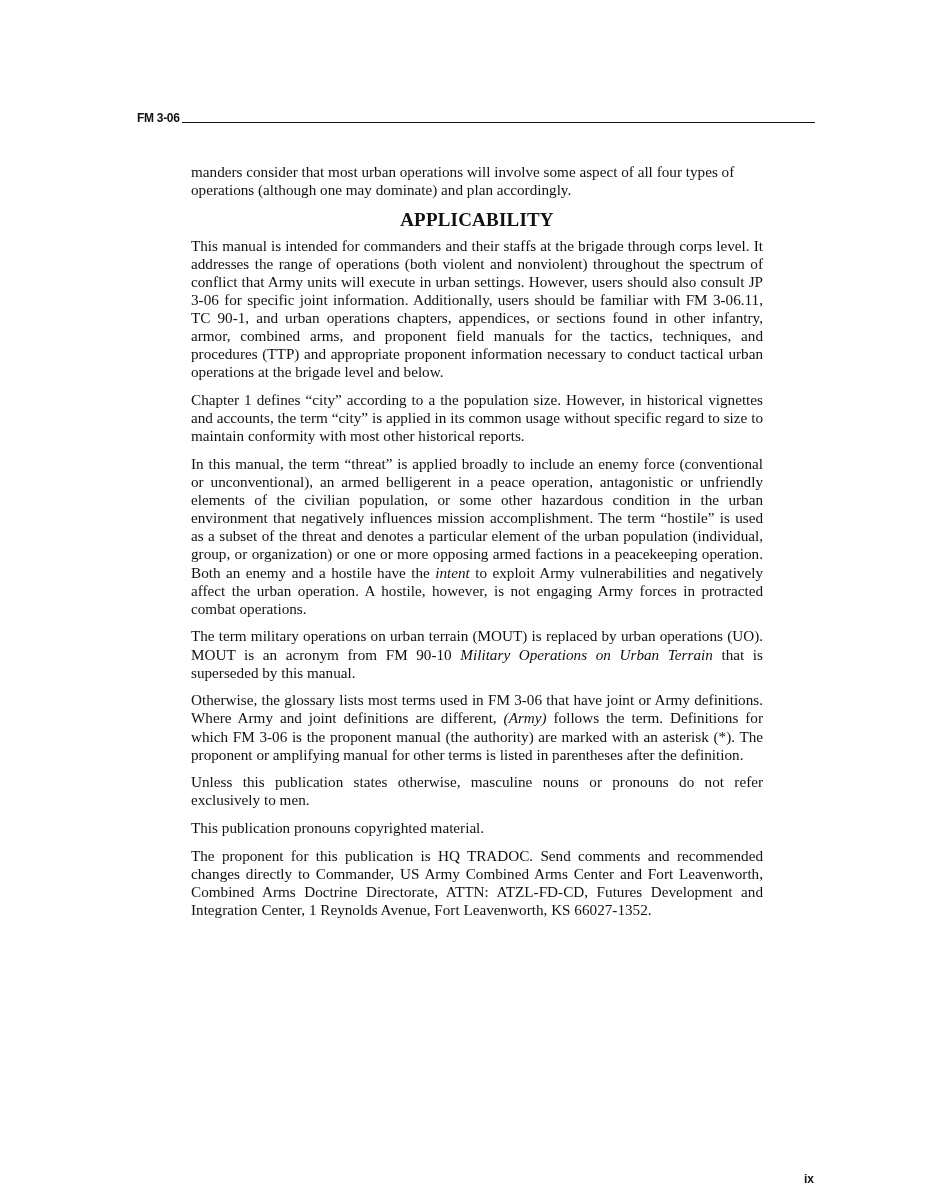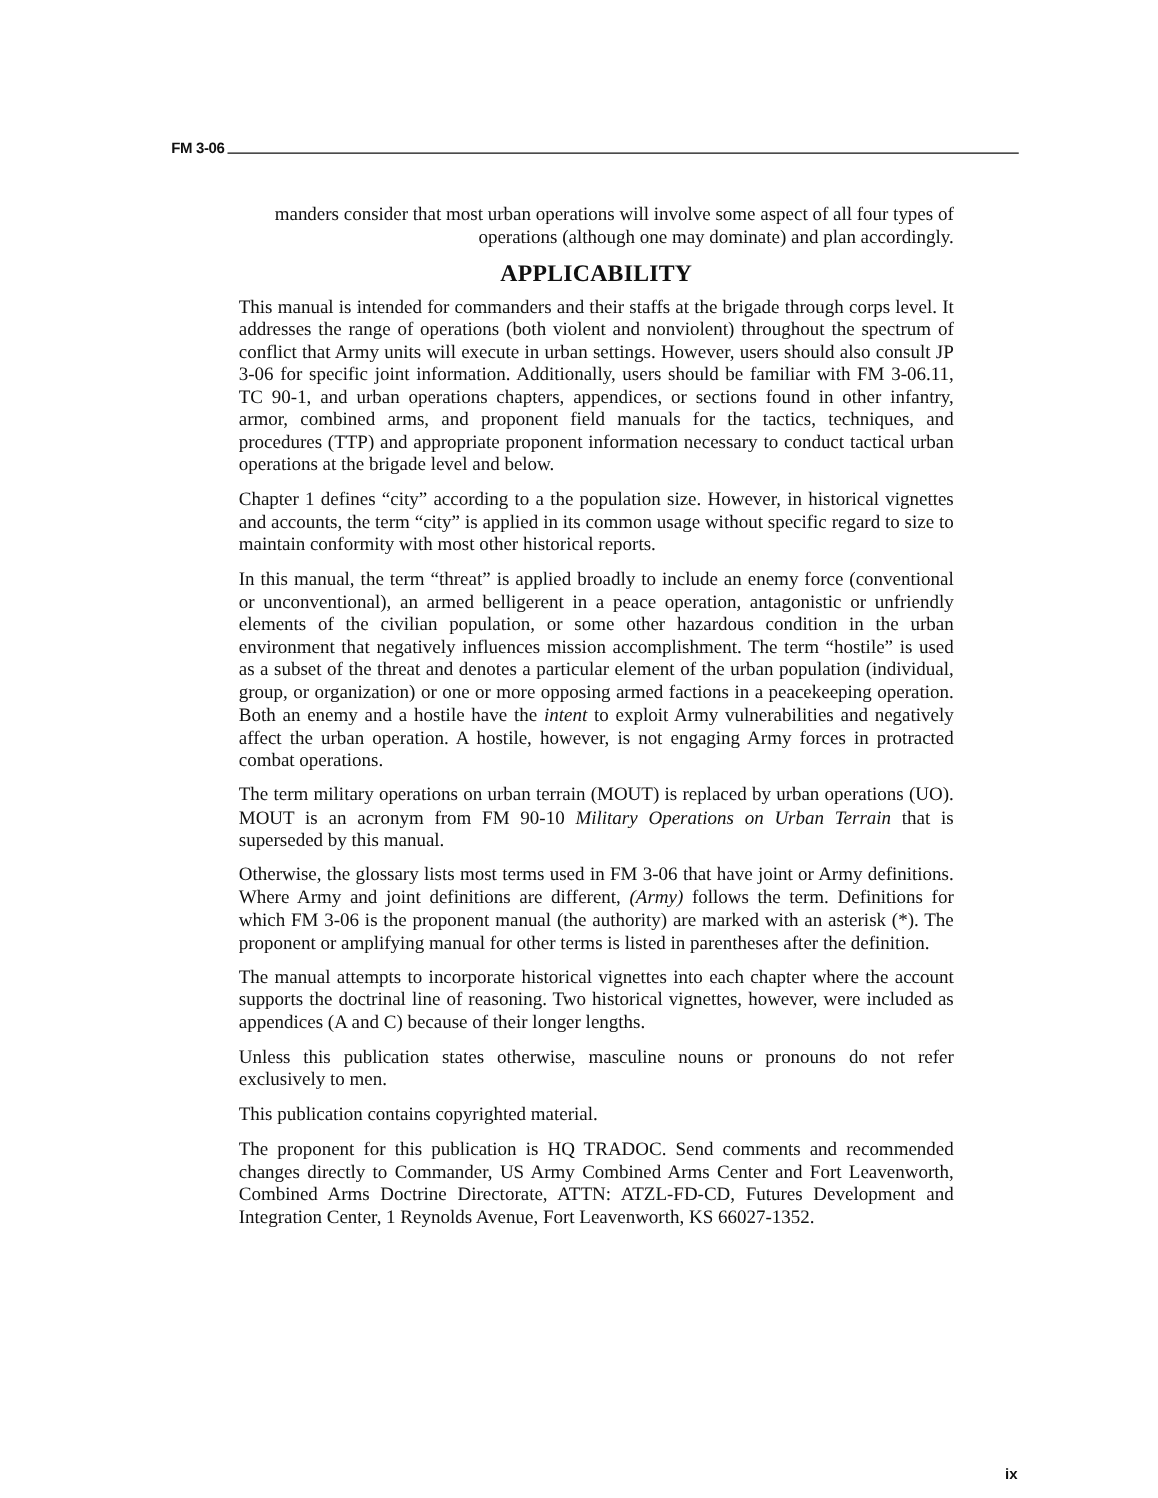--- a/index.html
+++ b/index.html
@@ -46,21 +46,21 @@
       top: 163px;
       width: 572px;
       font-family: "Liberation Serif", serif;
       font-size: 15.2px;
       line-height: 18.1px;
     }
     p {
       margin: 0 0 9.6px 0;
       text-align: justify;
     }
-    p.nojust { text-align: right; }
+    p.nojust { text-align: left; }
     h2 {
       font-family: "Liberation Serif", serif;
       font-weight: bold;
       font-size: 19px;
       line-height: 22px;
       text-align: center;
       margin: 5px 0 6px 0;
       letter-spacing: 0.2px;
     }
     em { font-style: italic; }
@@ -88,19 +88,18 @@
   <p>This manual is intended for commanders and their staffs at the brigade through corps level. It addresses the range of operations (both violent and nonviolent) throughout the spectrum of conflict that Army units will execute in urban settings. However, users should also consult JP 3-06 for specific joint information. Additionally, users should be familiar with FM 3-06.11, TC 90-1, and urban operations chapters, appendices, or sections found in other infantry, armor, combined arms, and proponent field manuals for the tactics, techniques, and procedures (TTP) and appropriate proponent information necessary to conduct tactical urban operations at the brigade level and below.</p>
 
   <p>Chapter 1 defines “city” according to a the population size. However, in historical vignettes and accounts, the term “city” is applied in its common usage without specific regard to size to maintain conformity with most other historical reports.</p>
 
   <p><span>In this manual, the term “threat” is applied broadly to include an enemy force (conventional or unconventional), an armed belligerent in a peace operation, antagonistic or unfriendly elements of the civilian population, or some other hazardous condition in the urban environment that negatively influences mission accomplishment. The term “hostile” is used as a subset of the threat and denotes a particular element of the urban population (individual, group, or organization) or one or more opposing armed factions in a peacekeeping operation. Both an enemy and a hostile have the </span><em>intent</em><span> to exploit Army vulnerabilities and negatively affect the urban operation. A hostile, however, is not engaging Army forces in protracted combat operations.</span></p>
 
   <p><span>The term military operations on urban terrain (MOUT) is replaced by urban operations (UO).  MOUT is an acronym from FM 90-10 </span><em>Military Operations on Urban Terrain</em><span> that is superseded by this manual.</span></p>
 
   <p><span>Otherwise, the glossary lists most terms used in FM 3-06 that have joint or Army definitions. Where Army and joint definitions are different, </span><em>(Army)</em><span> follows the term. Definitions for which FM 3-06 is the proponent manual (the authority) are marked with an asterisk (*). The proponent or amplifying manual for other terms is listed in parentheses after the definition.</span></p>
 
-  <p>The manual attempts to incorporate historical vignettes into each chapter where the account supports the doctrinal line of reasoning. Two historical vignettes, however, were included as appendices (A and C) because of their longer lengths.</p>
   <p>Unless this publication states otherwise, masculine nouns or pronouns do not refer exclusively to men.</p>
-  <p>This publication contains copyrighted material.</p>
+  <p>This publication pronouns copyrighted material.</p>
   <p>The proponent for this publication is HQ TRADOC. Send comments and recommended changes directly to Commander, US Army Combined Arms Center and Fort Leavenworth, Combined Arms Doctrine Directorate, ATTN: ATZL-FD-CD, Futures Development and Integration Center, 1 Reynolds Avenue, Fort Leavenworth, KS 66027-1352.</p>
 </div>
 
 <div class="page-number">ix</div>
 
 </body></html>

